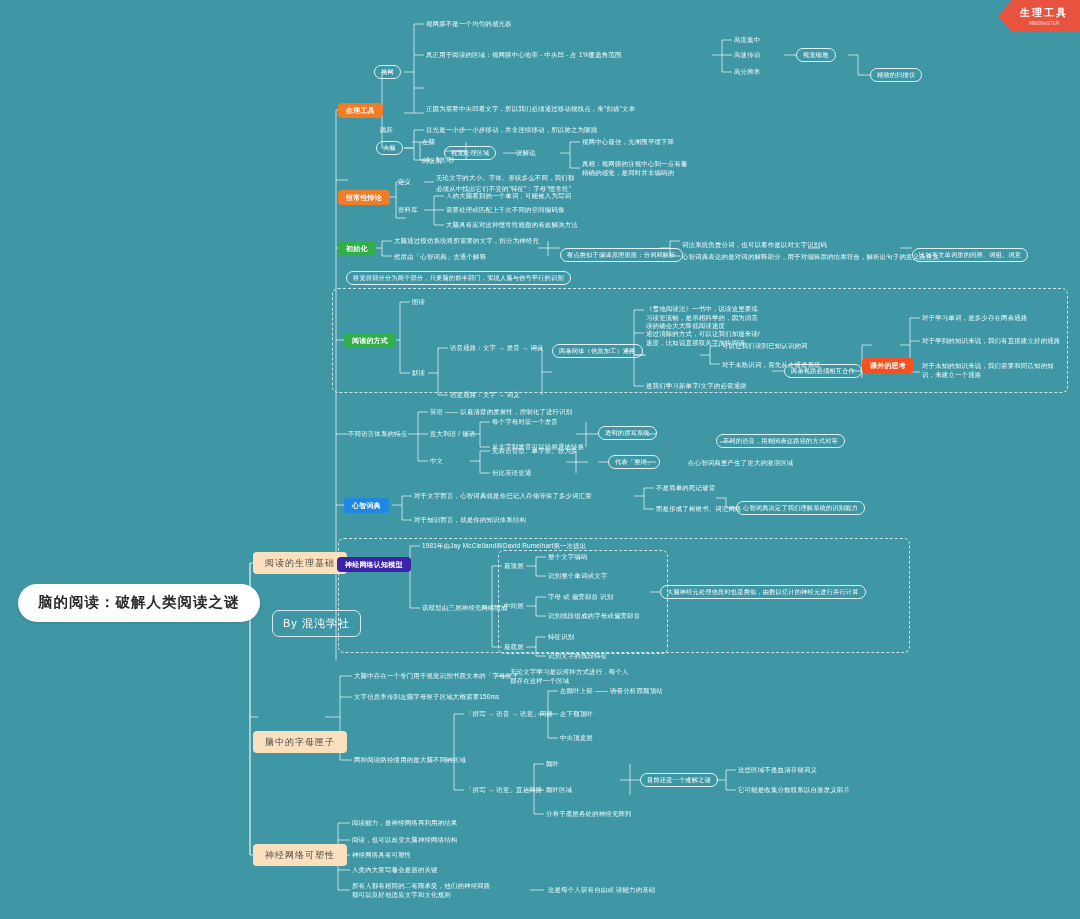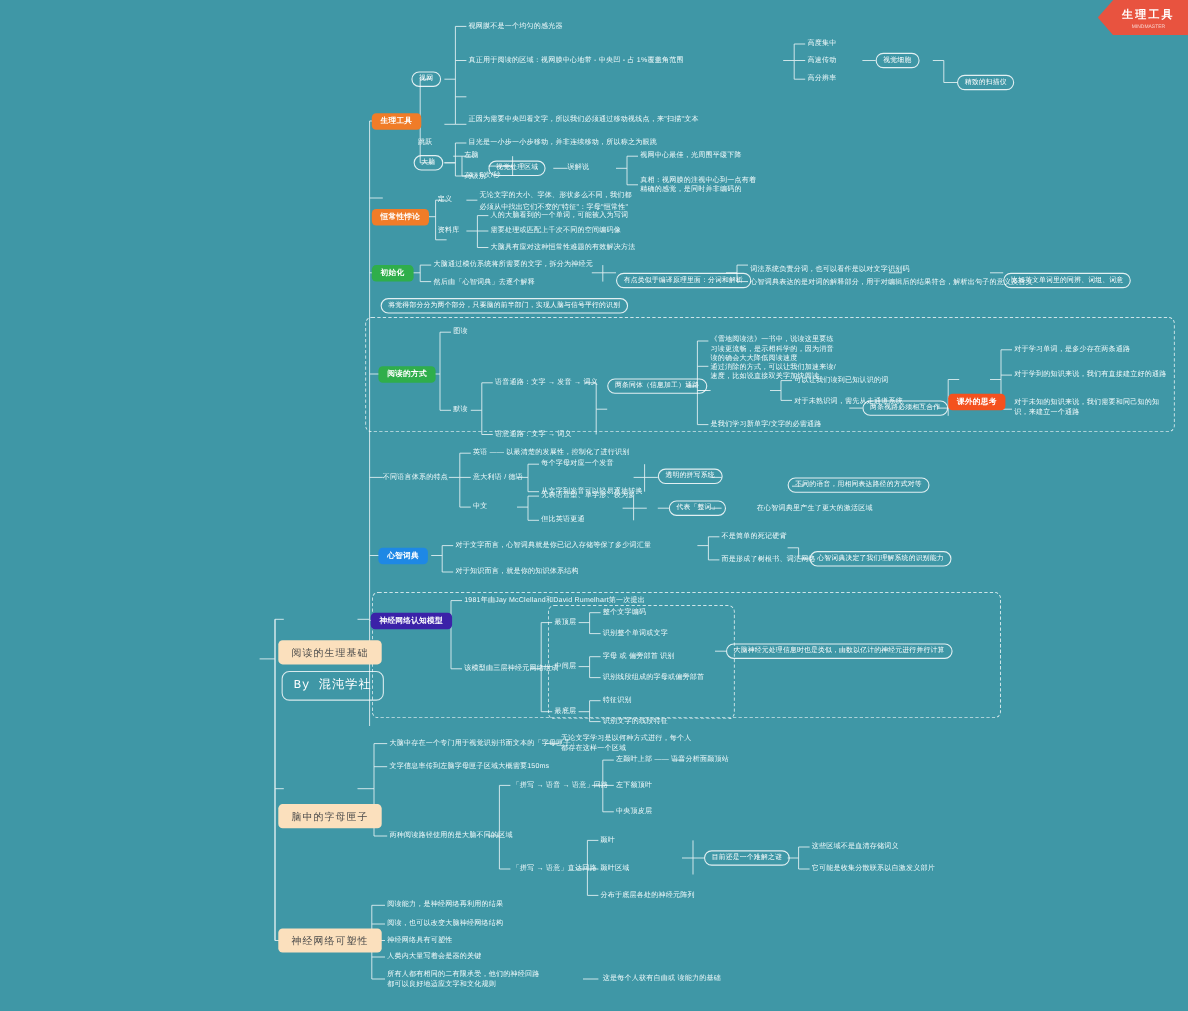--- a/index.html
+++ b/index.html
@@ -295,23 +295,24 @@
 
   <div class="frame" style="left:332px;top:288px;width:736px;height:105px;"></div>
   <div class="frame" style="left:338px;top:538px;width:572px;height:115px;"></div>
   <div class="frame" style="left:498px;top:550px;width:170px;height:104px;"></div>
 
   <div class="ribbon">
     <span>生理工具</span>
     <span class="sub">MINDMASTER</span>
   </div>
 
-  <div class="node byline" style="left:256px;top:610px;font-family:Liberation Mono, monospace;">By 混沌学社</div>
-
-  <div class="node chip chip-cream" style="left:253px;top:552px;margin-top:30px;">阅读的生理基础</div>
+  <div class="node root" style="left:18px;top:584px;">脑的阅读：破解人类阅读之谜</div>
+  <div class="node byline" style="left:272px;top:610px;">By 混沌学社</div>
+
+  <div class="node chip chip-cream" style="left:253px;top:552px;">阅读的生理基础</div>
   <div class="node chip chip-cream" style="left:253px;top:731px;">脑中的字母匣子</div>
   <div class="node chip chip-cream" style="left:253px;top:844px;">神经网络可塑性</div>
 
   <div class="node chip chip-orange" style="left:338px;top:103px;">生理工具</div>
   <div class="node chip chip-orange" style="left:338px;top:190px;">恒常性悖论</div>
   <div class="node chip chip-green" style="left:338px;top:241px;">初始化</div>
   <div class="node chip chip-green" style="left:344px;top:333px;">阅读的方式</div>
   <div class="node leaf" style="left:348px;top:430px;width:62px;">不同语言体系的特点</div>
   <div class="node chip chip-blue" style="left:344px;top:498px;">心智词典</div>
   <div class="node chip chip-purple" style="left:337px;top:557px;">神经网络认知模型</div>

